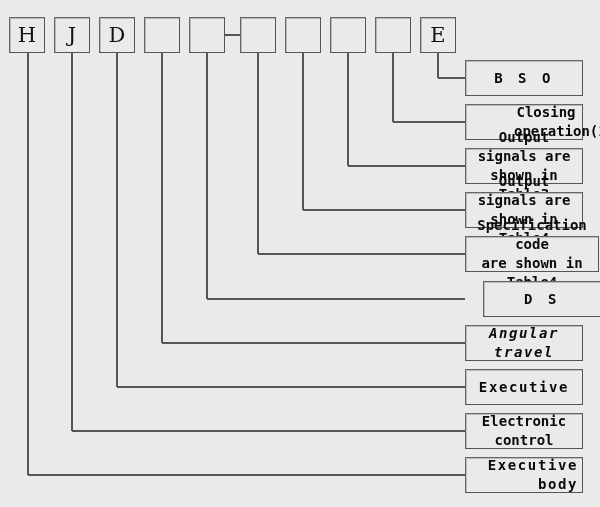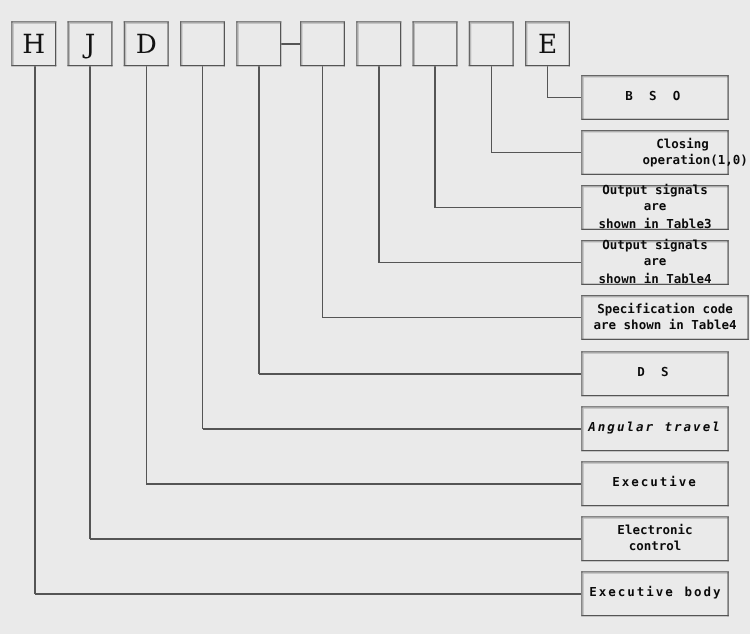--- a/index.html
+++ b/index.html
@@ -49,21 +49,21 @@
     background: #eaeaea;
     border: 1px solid #666;
     border-right-color: #555;
     border-bottom-color: #555;
     box-shadow: 1px 1px 0 #bcbcbc inset;
     display: flex;
     align-items: center;
     justify-content: center;
     text-align: center;
     font-family: "DejaVu Sans Mono", "Liberation Mono", monospace;
-    font-size: 10px;
+    font-size: 14px;
     font-weight: bold;
     color: #0a0a0a;
     padding: 0 4px;
     letter-spacing: 0px;
   }
   .label-box .ltxt {
     display: block;
     width: 100%;
     line-height: 1.35;
     white-space: pre-line;
@@ -149,21 +149,21 @@
 shown in Table3</span>
       </div>
       <div class="label-box" style="left: 465px; top: 192px; width: 118px; height: 36px;">
         <span class="ltxt">Output signals are
 shown in Table4</span>
       </div>
       <div class="label-box" style="left: 465px; top: 236px; width: 134px; height: 36px;">
         <span class="ltxt">Specification code
 are shown in Table4</span>
       </div>
-      <div class="label-box extra-track" style="left: 465px; top: 281px; width: 118px; height: 36px;">
+      <div class="label-box extra-track" style="left: 483px; top: 281px; width: 118px; height: 36px;">
         <span class="ltxt">D S</span>
       </div>
       <div class="label-box wide-track" style="left: 465px; top: 325px; width: 118px; height: 36px; font-style: italic;">
         <span class="ltxt">Angular travel</span>
       </div>
       <div class="label-box wide-track" style="left: 465px; top: 369px; width: 118px; height: 36px;">
         <span class="ltxt">Executive</span>
       </div>
       <div class="label-box" style="left: 465px; top: 413px; width: 118px; height: 36px;">
         <span class="ltxt">Electronic control</span>

